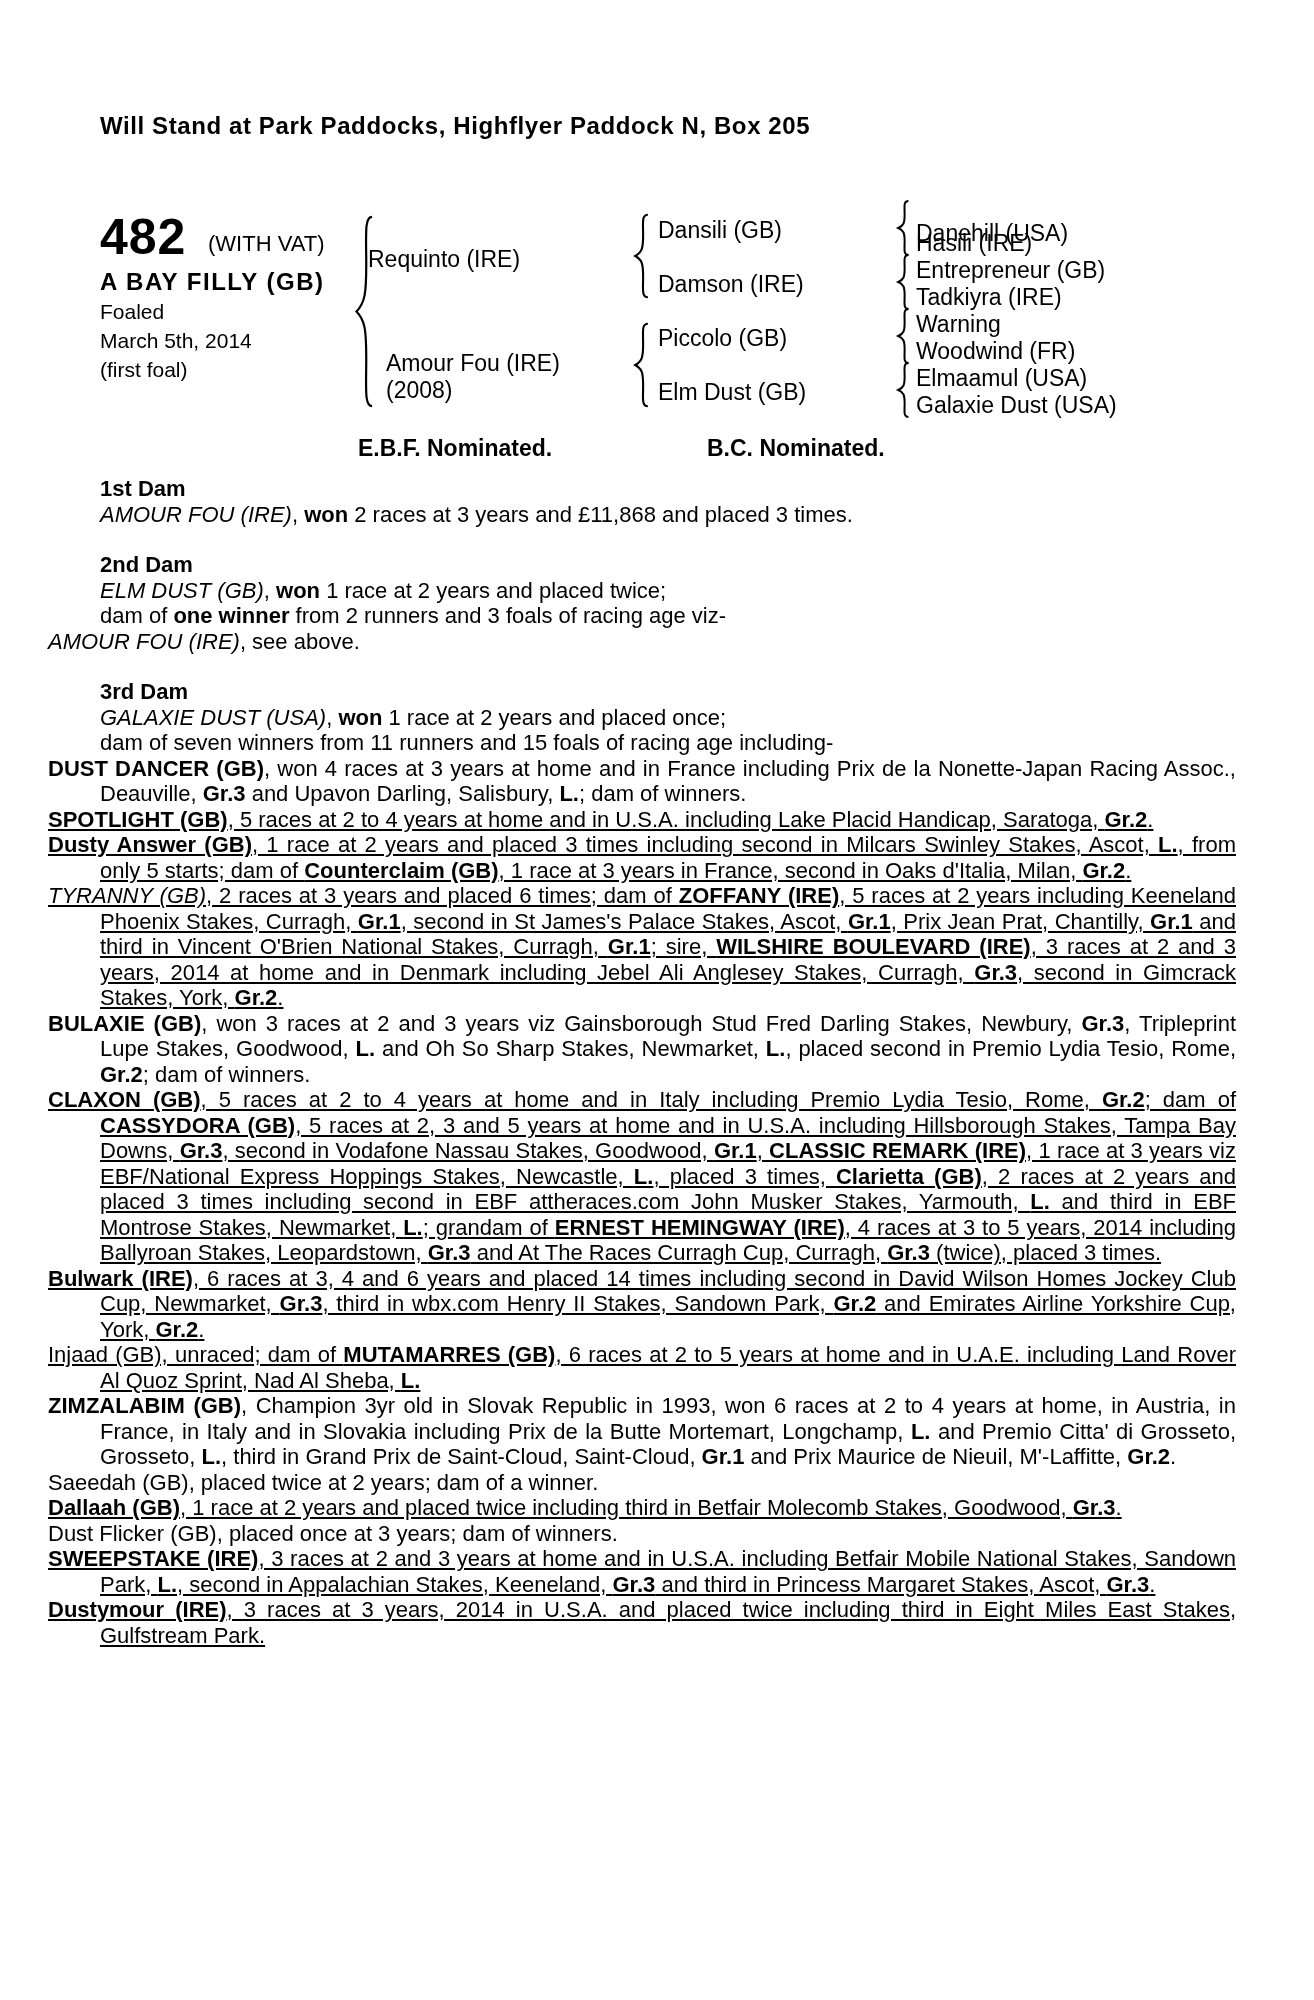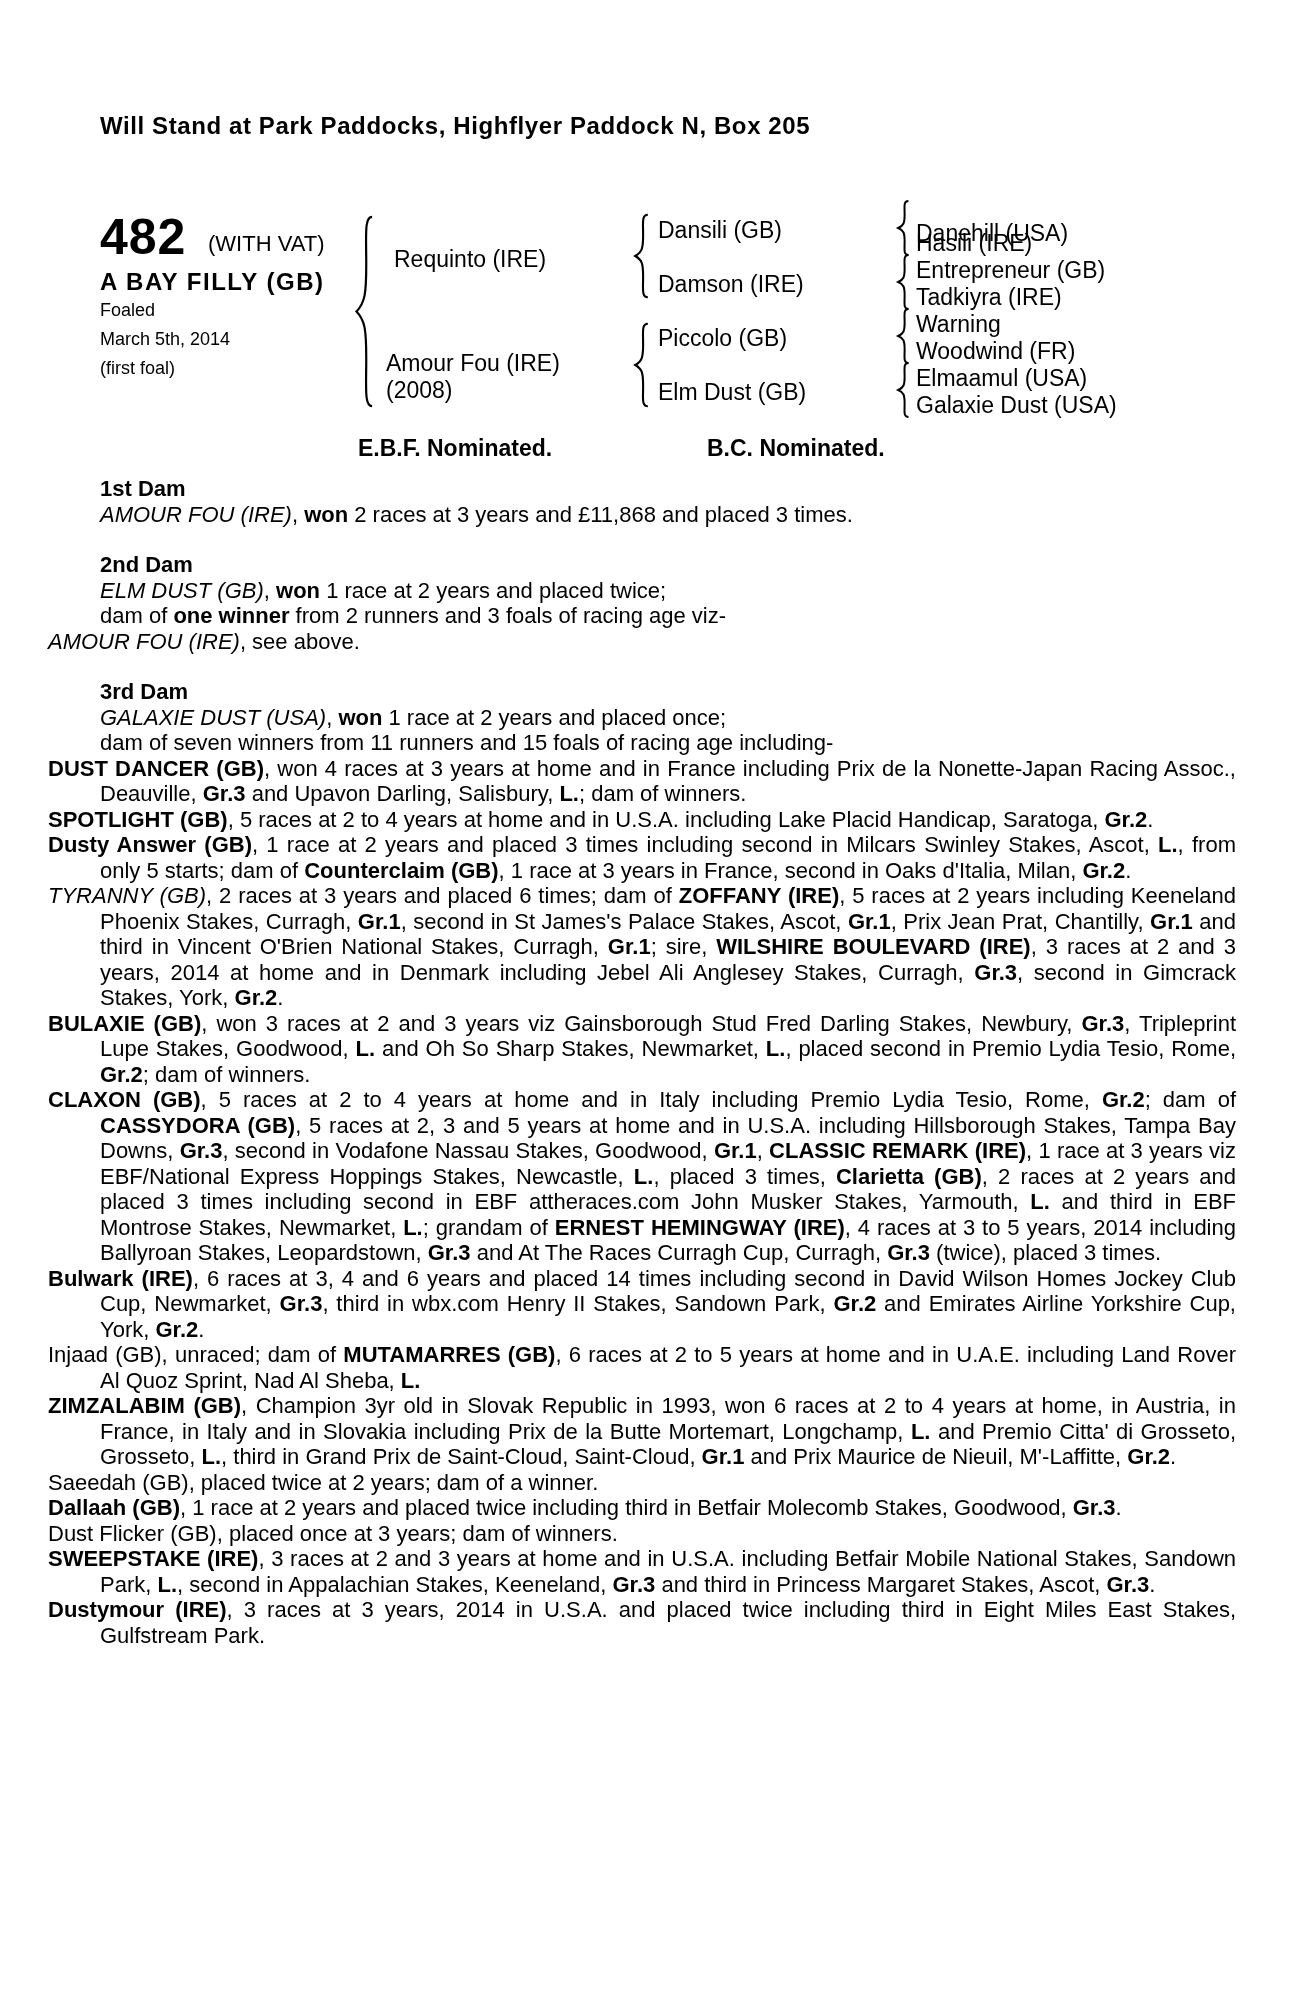--- a/index.html
+++ b/index.html
@@ -17,34 +17,34 @@
     text-align:center; font-style:italic; font-size:25px;
   }
   .standline{
     position:absolute; top:112px; left:100px;
     font-weight:bold; font-size:24px; letter-spacing:0.6px;
   }
   .abs{position:absolute; white-space:nowrap;}
   .lot-number{font-size:50px; font-weight:bold; letter-spacing:1px;}
   .vat{font-size:22px;}
   .desc{font-size:24px; font-weight:bold; letter-spacing:1.5px;}
-  .lotline{font-size:18px;}
+  .lotline{font-size:21px;}
   .pedtext{font-size:23px;}
   .nom{font-size:23px; font-weight:bold;}
   .brace{position:absolute;}
   .body-copy{
     position:absolute; top:476px; left:100px; width:1136px;
     font-size:22px; line-height:25.5px;
   }
   .sec p{margin:0; padding:0;}
   .sec + .sec{margin-top:25px;}
   .sec-heading{font-weight:bold;}
   .para{text-align:justify;}
   .ind1{padding-left:104px; text-indent:-52px;}
-  .ind2{padding-left:156px; text-indent:-52px;}
+  .ind2{padding-left:156px; text-indent:-52px;text-decoration:underline;}
 </style>
 </head>
 <body>
 
 <div class="page">
 
   <div class="standline">Will Stand at Park Paddocks, Highflyer Paddock N, Box 205</div>
 
   <div class="abs lot-number" style="left:100px; top:208px;">482</div>
   <div class="abs vat" style="left:208px; top:231px;">(WITH VAT)</div>
@@ -68,21 +68,21 @@
   <svg class="brace" style="left:894px; top:254px; width:17px; height:56px;" viewBox="0 0 20 100" preserveAspectRatio="none">
       <path d="M17 2 C11 2 12.5 11 12.5 26 C12.5 41 11.5 45.5 5 50 C11.5 54.5 12.5 59 12.5 74 C12.5 89 11 98 17 98" fill="none" stroke="#000" stroke-width="2" vector-effect="non-scaling-stroke"></path>
     </svg>
   <svg class="brace" style="left:894px; top:308px; width:17px; height:56px;" viewBox="0 0 20 100" preserveAspectRatio="none">
       <path d="M17 2 C11 2 12.5 11 12.5 26 C12.5 41 11.5 45.5 5 50 C11.5 54.5 12.5 59 12.5 74 C12.5 89 11 98 17 98" fill="none" stroke="#000" stroke-width="2" vector-effect="non-scaling-stroke"></path>
     </svg>
   <svg class="brace" style="left:894px; top:362px; width:17px; height:56px;" viewBox="0 0 20 100" preserveAspectRatio="none">
       <path d="M17 2 C11 2 12.5 11 12.5 26 C12.5 41 11.5 45.5 5 50 C11.5 54.5 12.5 59 12.5 74 C12.5 89 11 98 17 98" fill="none" stroke="#000" stroke-width="2" vector-effect="non-scaling-stroke"></path>
     </svg>
 
-  <div class="abs pedtext" style="left:394px; top:246px;">Requinto (IRE)</div>
+  <div class="abs pedtext" style="left:368px; top:246px;">Requinto (IRE)</div>
   <div class="abs pedtext" style="left:386px; top:350px;">Amour Fou (IRE)</div>
   <div class="abs pedtext" style="left:386px; top:377px;">(2008)</div>
 
   <div class="abs pedtext" style="left:658px; top:217px;">Dansili (GB)</div>
   <div class="abs pedtext" style="left:658px; top:271px;">Damson (IRE)</div>
   <div class="abs pedtext" style="left:658px; top:325px;">Piccolo (GB)</div>
   <div class="abs pedtext" style="left:658px; top:379px;">Elm Dust (GB)</div>
 
   <div class="abs pedtext" style="left:916px; top:203px;margin-top:17px;">Danehill (USA)</div>
   <div class="abs pedtext" style="left:916px; top:230px;">Hasili (IRE)</div>

